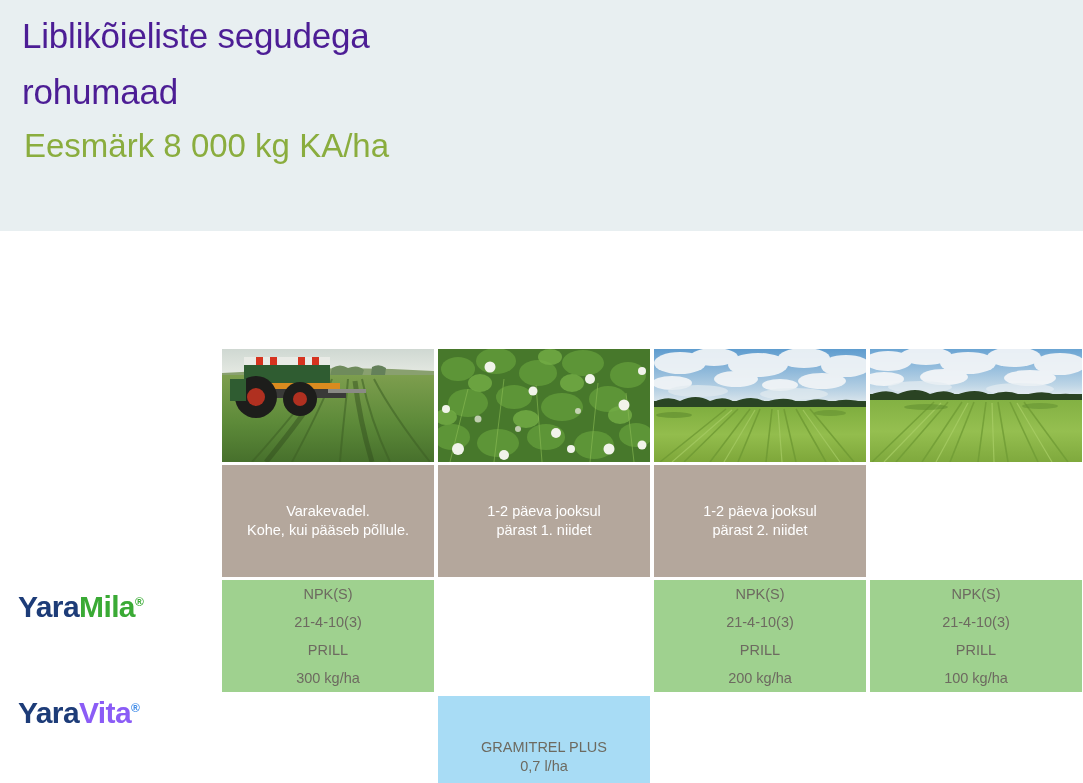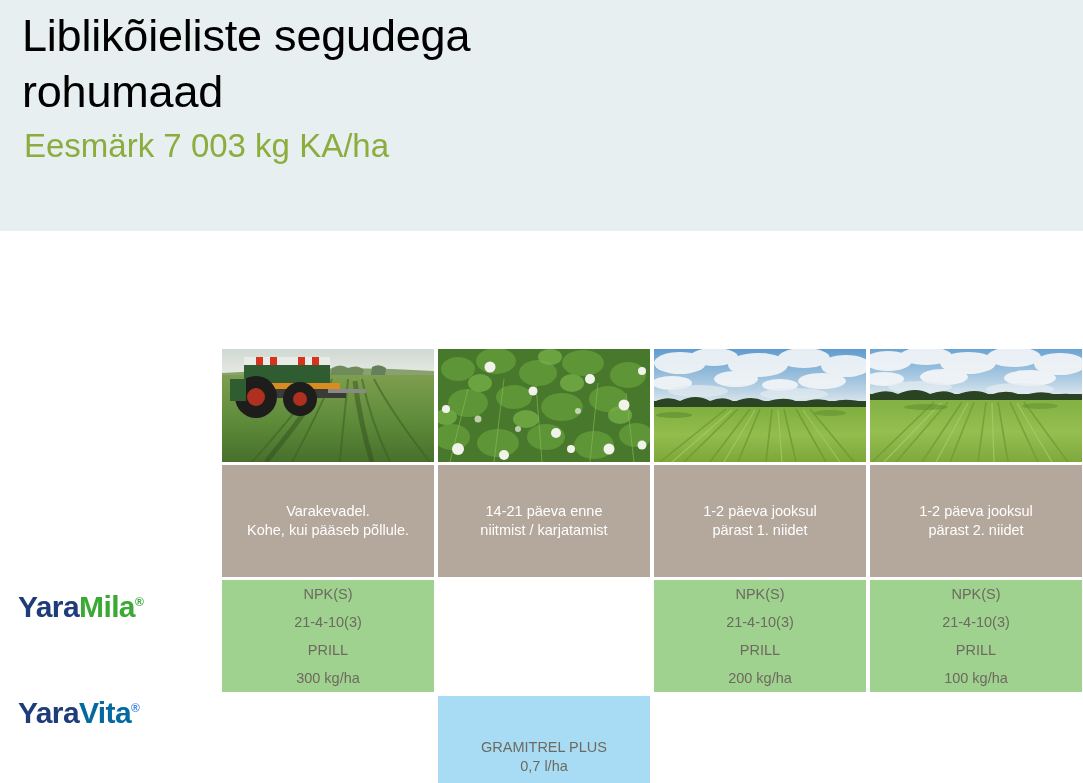--- a/index.html
+++ b/index.html
@@ -23,24 +23,24 @@
     left: 0; top: 0;
     width: 1083px;
     height: 231px;
     background: #e8eff1;
   }
   #slide-title {
     position: absolute;
     left: 22px;
     top: 8px;
     width: 720px;
-    font-size: 45px;
+    font-size: 35px;
     line-height: 56px;
     font-weight: 400;
-    color: #000000;
+    color: #4c1d95;
     letter-spacing: -0.2px;
     white-space: pre-line;
   }
   #slide-subtitle {
     position: absolute;
     left: 24px;
     top: 126px;
     font-size: 33px;
     line-height: 40px;
     font-weight: 400;
@@ -55,21 +55,21 @@
     font-size: 30px;
     font-weight: bold;
     letter-spacing: -0.6px;
     white-space: nowrap;
     line-height: 30px;
   }
   #logo-yaramila { top: 576px; margin-top: 16px; }
   #logo-yaravita { top: 698px; }
   .logo .part-yara { color: #1d3c78; }
   .logo .part-mila { color: #3aaa35; }
-  .logo .part-vita { color: #0369a1; }
+  .logo .part-vita { color: #8b5cf6; }
   .logo .reg {
     font-size: 12px;
     vertical-align: super;
     line-height: 0;
   }
   #logo-yaramila .reg { color: #3aaa35; }
   #logo-yaravita .reg { color: #3d8ae8; }
 
   
   #matrix {
@@ -152,21 +152,21 @@
     padding: 42px 8px 0 8px;
   }
   .vita-cell.empty { background: transparent; padding-top: 0; }
 </style>
 </head>
 <body>
 
 <div id="header-band">
   <div id="slide-title">Liblikõieliste segudega
 rohumaad</div>
-  <div id="slide-subtitle">Eesmärk 7 003 kg KA/ha</div>
+  <div id="slide-subtitle">Eesmärk 8 000 kg KA/ha</div>
 </div>
 
 <div class="logo" id="logo-yaramila">
   <span class="part-yara">Yara</span><span class="part-mila">Mila</span><span class="reg">®</span>
 </div>
 
 <div class="logo" id="logo-yaravita">
   <span class="part-yara">Yara</span><span class="part-vita">Vita</span><span class="reg">®</span>
 </div>
 
@@ -387,22 +387,20 @@
         </g>
         <ellipse cx="56" cy="58" rx="22" ry="3" fill="#5f8d2f" opacity="0.55"></ellipse>
         <ellipse cx="170" cy="57" rx="18" ry="3" fill="#5f8d2f" opacity="0.5"></ellipse>
       </svg>
     </div>
   </div>
 
   <div class="grid-row" id="row-timing">
     <div class="cell timing-cell">Varakevadel.
 Kohe, kui pääseb põllule.</div>
-    <div class="cell timing-cell">14-21 päeva enne
-niitmist / karjatamist</div>
     <div class="cell timing-cell">1-2 päeva jooksul
 pärast 1. niidet</div>
     <div class="cell timing-cell">1-2 päeva jooksul
 pärast 2. niidet</div>
   </div>
 
   <div class="grid-row" id="row-yaramila">
     <div class="cell product-cell">NPK(S)
 21-4-10(3)
 PRILL

